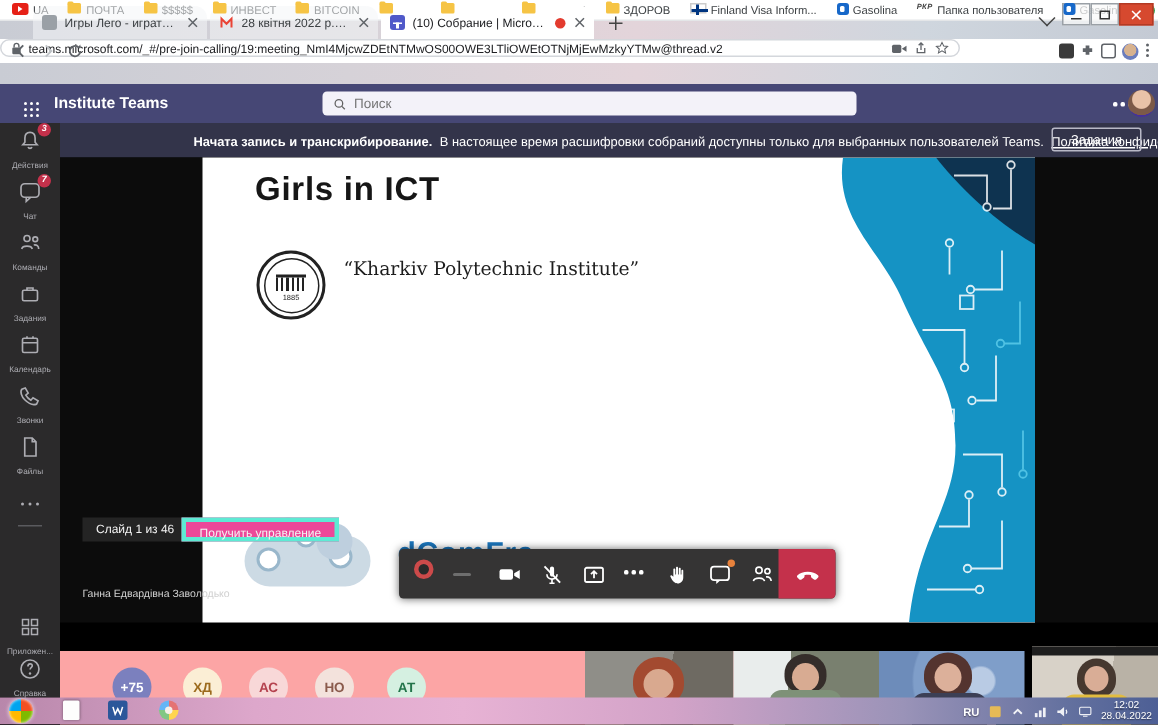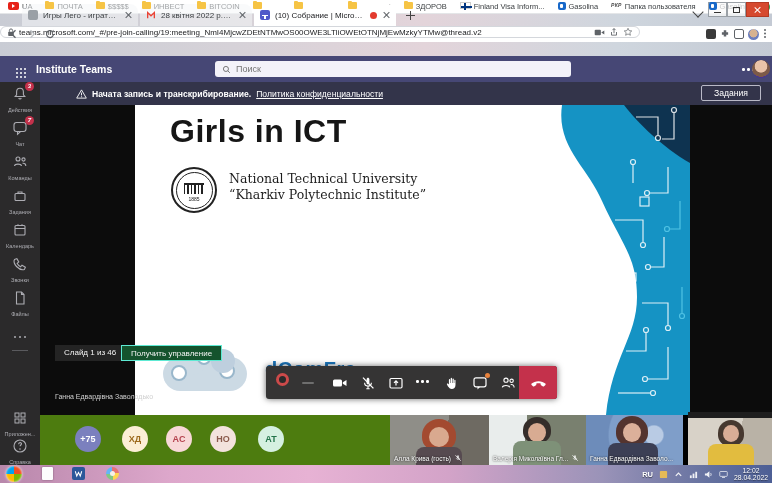--- a/index.html
+++ b/index.html
@@ -61,70 +61,70 @@
   .waffle{width:2px;height:2px;background:#fff;border-radius:50%;
     box-shadow:0 0 0 #fff,4px 0 0 #fff,8px 0 0 #fff,0 4px 0 #fff,4px 4px 0 #fff,8px 4px 0 #fff,0 8px 0 #fff,4px 8px 0 #fff,8px 8px 0 #fff}
   #tsearch{position:absolute;left:215px;top:5px;width:356px;height:16px;background:#f3f2f9;border-radius:3px;
     display:flex;align-items:center;gap:5px;padding:0 7px}
   #tsearch input{flex:1;border:0;outline:0;background:transparent;font-size:9px;color:#484644;font-family:"Liberation Sans",sans-serif}
   .dots3{width:2.5px;height:2.5px;border-radius:50%;background:#fff;box-shadow:5px 0 0 #fff,10px 0 0 #fff}
   .hava{width:18px;height:18px;border-radius:50%;background:radial-gradient(circle at 50% 35%,#e9c3a8 0 40%,#7c5a48 45% 70%,#45309a 72%)}
 
   
   #banner{left:40px;top:82px;width:732px;height:23px;background:#33344a;color:#fff;display:flex;align-items:center;
-    font-size:8.6px;padding-left:36px;gap:5px;white-space:nowrap}
+    font-size:8.6px;padding-left:84px;gap:5px;white-space:nowrap}
   #banner .lnk{text-decoration:underline}
   #bclose{position:absolute;right:11px;top:3px;height:16px;padding:0 12px;border:1px solid #b9b9c7;border-radius:2px;
     background:transparent;color:#fff;font-size:8.6px;line-height:14px;font-family:"Liberation Sans",sans-serif}
 
   
   #sidebar{left:0;top:82px;width:40px;height:383px;background:#2b2a2b}
   .sbitem{position:absolute;left:0;width:40px;text-align:center;color:#adadb3}
   .sbitem .ic{position:relative;display:inline-block;width:16px;height:16px}
   .sbitem .lbl{display:block;font-size:5.8px;margin-top:1px;transform:scale(.95);white-space:nowrap;overflow:hidden}
   .badge{position:absolute;top:-4px;right:-6px;min-width:9px;height:9px;border-radius:5px;background:#c4314b;color:#fff;
     font-size:6px;line-height:9px;font-weight:bold;padding:0 1px}
   .sbdivider{position:absolute;left:12px;width:16px;height:1px;background:#5a5a5e}
 
   
   #stage{left:40px;top:105px;width:732px;height:310px;background:#0c0c0c}
   #slide{left:135px;top:105px;width:555px;height:310px;background:#fff;overflow:hidden}
-  #slide-title{position:absolute;left:35px;top:8px;font-size:32px;font-weight:bold;color:#161616;letter-spacing:.5px}
+  #slide-title{position:absolute;left:35px;top:8px;font-size:22px;font-weight:bold;color:#161616;letter-spacing:.5px}
   #unilogo{position:absolute;left:36px;top:62px;width:46px;height:46px;border:2px solid #222;border-radius:50%;
     display:flex;align-items:center;justify-content:center;flex-direction:column}
   #unilogo::before{content:"";position:absolute;inset:2.5px;border:1px solid #222;border-radius:50%}
   .building{width:20px;height:11px;background:repeating-linear-gradient(90deg,#222 0 1.5px,#fff 1.5px 3.5px);border-top:2px solid #222;margin-top:4px}
   .uniyear{font-size:5px;color:#222;margin-top:2px}
   .unitxt{position:absolute;left:94px;top:66px;font-family:"DejaVu Serif","Liberation Serif",serif;font-size:12.5px;color:#1d1d1d;line-height:16px}
   .heading{position:absolute;left:35px;top:124px;font-size:25px;font-weight:bold;color:#121212;letter-spacing:5.5px;line-height:33px;white-space:nowrap}
   
   .cloud{position:absolute;left:28px;top:252px;width:84px;height:34px;background:#c7d6e2;border-radius:18px;opacity:.9}
   .cloud::before{content:"";position:absolute;left:14px;top:-12px;width:30px;height:30px;background:#c7d6e2;border-radius:50%}
   .cloud::after{content:"";position:absolute;right:12px;top:-8px;width:24px;height:24px;background:#b7cadb;border-radius:50%}
   .clouddot{position:absolute;border-radius:50%;border:2px solid #8fb0c6;background:#fff}
   #dcomfra{position:absolute;left:130px;top:253px;font-size:20px;font-weight:bold;color:#1b75bb;letter-spacing:.5px}
   .dsub{position:absolute;left:163px;top:274px;font-size:7.4px;font-weight:bold;color:#1b75bb;line-height:9.5px;white-space:nowrap}
   .dsub .orange{color:#f6921e}
 
   
   .chip{position:absolute;height:16px;line-height:16px;font-size:8px;color:#f3f3f3;padding:0 9px;background:#242424}
-  #chip-take{background:#14532d;border:1px solid #5eead4}
+  #chip-take{background:#ec4899;border:3px solid #5eead4}
   #presenter{position:absolute;left:55px;top:393px;font-size:7px;color:#d0d0d0}
 
   
   #ctrlbar{left:266px;top:366px;width:291px;height:33px;background:#353434;border-radius:3px;box-shadow:0 0 6px rgba(0,0,0,.6)}
   .cbtn{position:absolute;top:8.5px;width:16px;height:16px}
   #hangup{position:absolute;right:0;top:0;width:38px;height:33px;background:#c4314b;border-radius:0 3px 3px 0;
     display:flex;align-items:center;justify-content:center}
   .recring{width:13px;height:13px;border-radius:50%;border:3px solid #cc4a4a;background:#2a2a2a}
   .dimdash{width:12px;height:2px;background:#6e6e6e;border-radius:1px;margin-top:7px}
   .orangedot{position:absolute;right:-2px;top:-2px;width:5px;height:5px;border-radius:50%;background:#e8823c}
 
   
-  #pstrip{left:40px;top:415px;width:624px;height:50px;background:#4d7c0f}
+  #pstrip{left:40px;top:434px;width:624px;height:50px;background:#fca5a5}
   .avc{position:absolute;top:11px;width:26px;height:26px;border-radius:50%;font-size:9px;font-weight:bold;
     display:flex;align-items:center;justify-content:center}
   .vtile{position:absolute;top:0;height:50px;overflow:hidden}
   .vlabel{position:absolute;left:4px;bottom:3px;font-size:6.5px;color:#fff;text-shadow:0 0 2px #000;display:flex;align-items:center;gap:3px;white-space:nowrap}
   .hair{position:absolute;border-radius:50% 50% 42% 42%}
   .face{position:absolute;border-radius:50%}
   .torso{position:absolute;border-radius:8px 8px 0 0}
   .micoff{width:8px;height:8px;flex:none}
 
   
@@ -298,20 +298,21 @@
   <span class="hava abs" style="left:752px;top:4px;left:752px"></span>
 </div>
 
 <div id="banner" class="abs">
   <svg width="11" height="10" viewBox="0 0 16 14">
       <path d="M8 1 15 13H1z" stroke="#fff" stroke-width="1.3" fill="none"></path>
       <path d="M8 5v4" stroke="#fff" stroke-width="1.3"></path>
       <circle cx="8" cy="11" r=".9" fill="#fff"></circle>
     </svg>
   <b>Начата запись и транскрибирование.</b>
+  <span>В настоящее время расшифровки собраний доступны только для выбранных пользователей Teams.</span>
   <span class="lnk">Политика конфиденциальности</span>
   <button id="bclose">Задания</button>
 </div>
 
 <div id="sidebar" class="abs">
   <div class="sbitem" style="top:4px">
     <span class="ic">
       <svg viewBox="0 0 16 16" width="16" height="16">
           <path d="M8 2.2c-2.3 0-3.4 1.8-3.4 3.8v2.8L3.2 10.5h9.6L11.4 8.8V6c0-2-1.1-3.8-3.4-3.8z" stroke="#adadb3" stroke-width="1.1" fill="none"></path>
           <path d="M6.7 12a1.4 1.4 0 0 0 2.6 0" stroke="#adadb3" stroke-width="1.1" fill="none"></path>
@@ -442,21 +443,20 @@
     </g>
   </svg>
 
   <div id="slide-title">Girls in ICT</div>
 
   <div id="unilogo">
     <span class="building"></span>
     <span class="uniyear">1885</span>
   </div>
   <div class="unitxt">
-    <div>National Technical University</div>
     <div>“Kharkiv Polytechnic Institute”</div>
   </div>
 
 
   <div class="cloud">
     <span class="clouddot" style="left:8px;top:8px;width:16px;height:16px"></span>
     <span class="clouddot" style="left:34px;top:-6px;width:14px;height:14px"></span>
     <span class="clouddot" style="left:56px;top:6px;width:16px;height:16px"></span>
   </div>
   <div id="dcomfra">dComFra</div>

